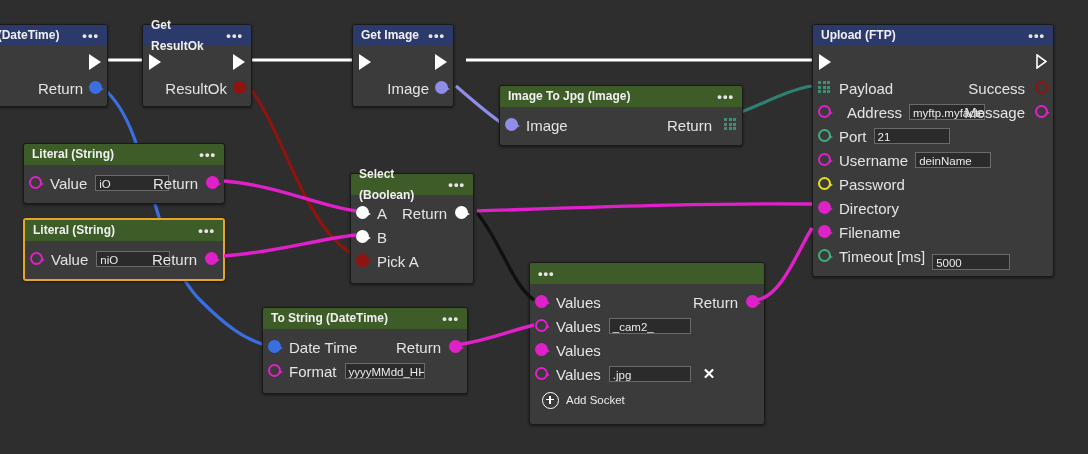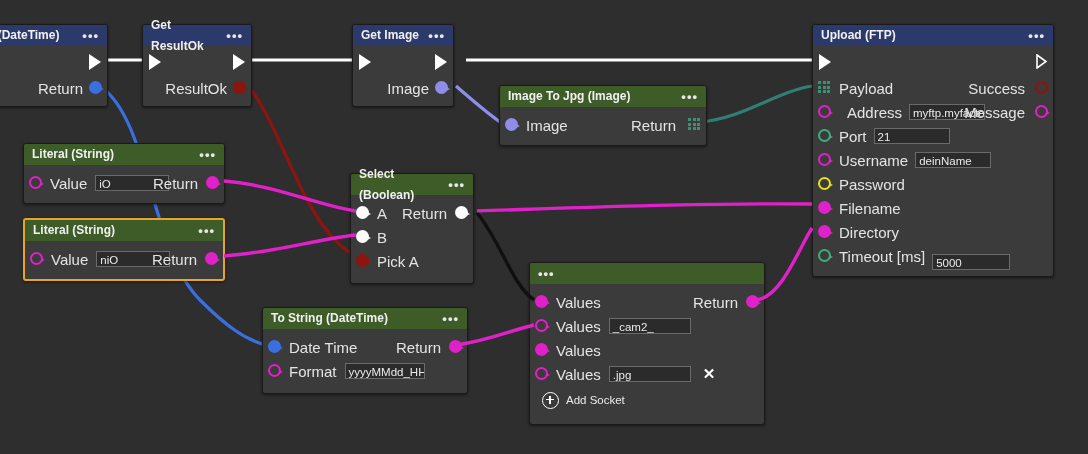--- a/index.html
+++ b/index.html
@@ -181,21 +181,21 @@
         <span class="exec exec-out"></span>
       </div>
       <div class="row" style="justify-content:flex-end;padding-right:24px;">
         <span class="lbl">Image</span>
         <span class="port out filled p-lblue" style="top:5px;"></span>
       </div>
       <div style="height:6px"></div>
     </div>
   </div>
 
-  <div class="node" style="left:499px;top:85px;width:208px;">
+  <div class="node" style="left:499px;top:85px;width:244px;">
     <div class="node-header hdr-green">
       <span>Image To Jpg (Image)</span>
       <span class="dots">•••</span>
     </div>
     <div class="node-body" style="padding:6px 0 8px;">
       <div class="row" style="padding-left:26px;">
         <span class="port in filled p-lblue" style="top:5px;"></span>
         <span class="lbl">Image</span>
         <span class="lbl" style="position:absolute;right:30px;">Return</span>
         <span class="grid-port" style="right:5px;top:5px;">
@@ -265,26 +265,26 @@
         <span class="field" style="margin-left:7px;width:76px;">deinName</span>
       </div>
 
       <div class="row" style="padding-left:26px;">
         <span class="port in hollow p-yellow" style="top:5px;"></span>
         <span class="lbl">Password</span>
       </div>
 
       <div class="row" style="padding-left:26px;">
         <span class="port in filled p-magenta" style="top:5px;"></span>
+        <span class="lbl">Directory</span>
+      </div>
+
+      <div class="row" style="padding-left:26px;">
+        <span class="port in filled p-magenta" style="top:5px;"></span>
         <span class="lbl">Filename</span>
-      </div>
-
-      <div class="row" style="padding-left:26px;">
-        <span class="port in filled p-magenta" style="top:5px;"></span>
-        <span class="lbl">Directory</span>
       </div>
 
       <div class="row" style="padding-left:26px;">
         <span class="port in hollow p-green" style="top:5px;"></span>
         <span class="lbl">Timeout [ms]</span>
         <span class="field" style="margin-left:7px;width:78px;margin-top:12px;">5000</span>
       </div>
     </div>
   </div>
 

